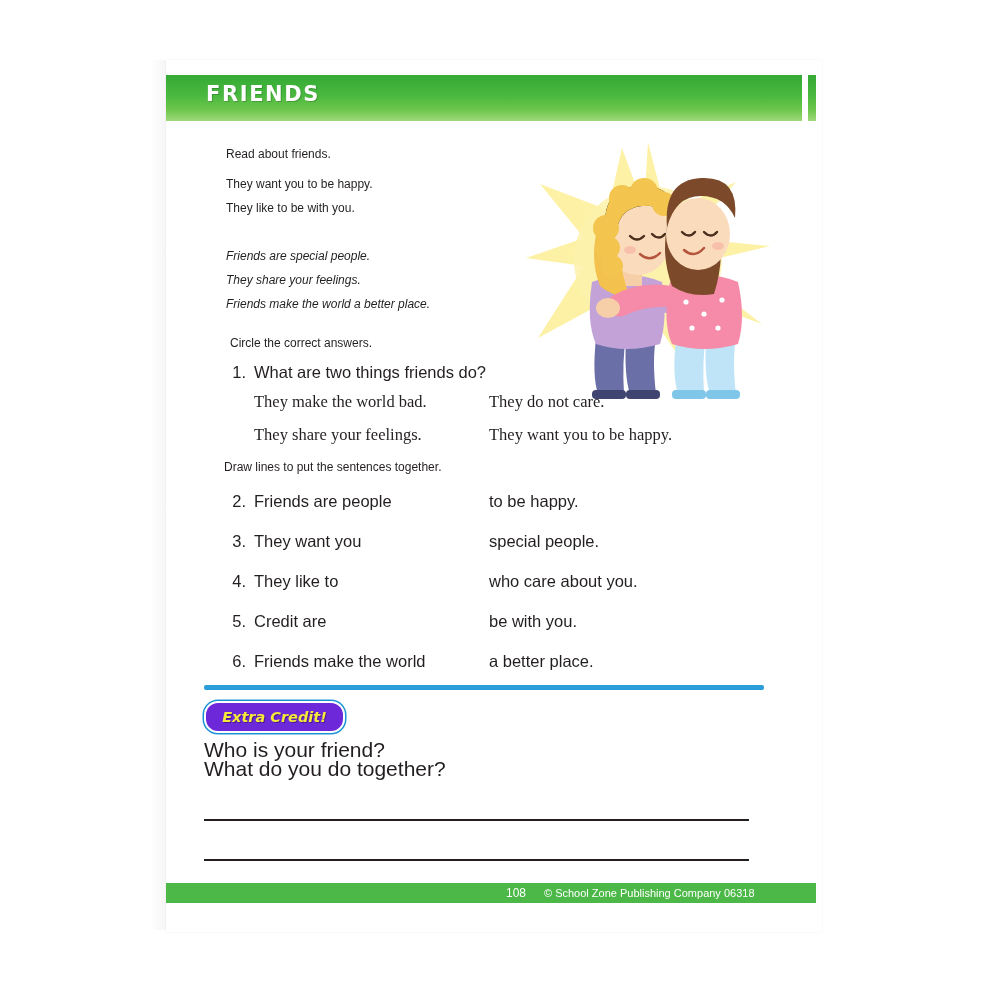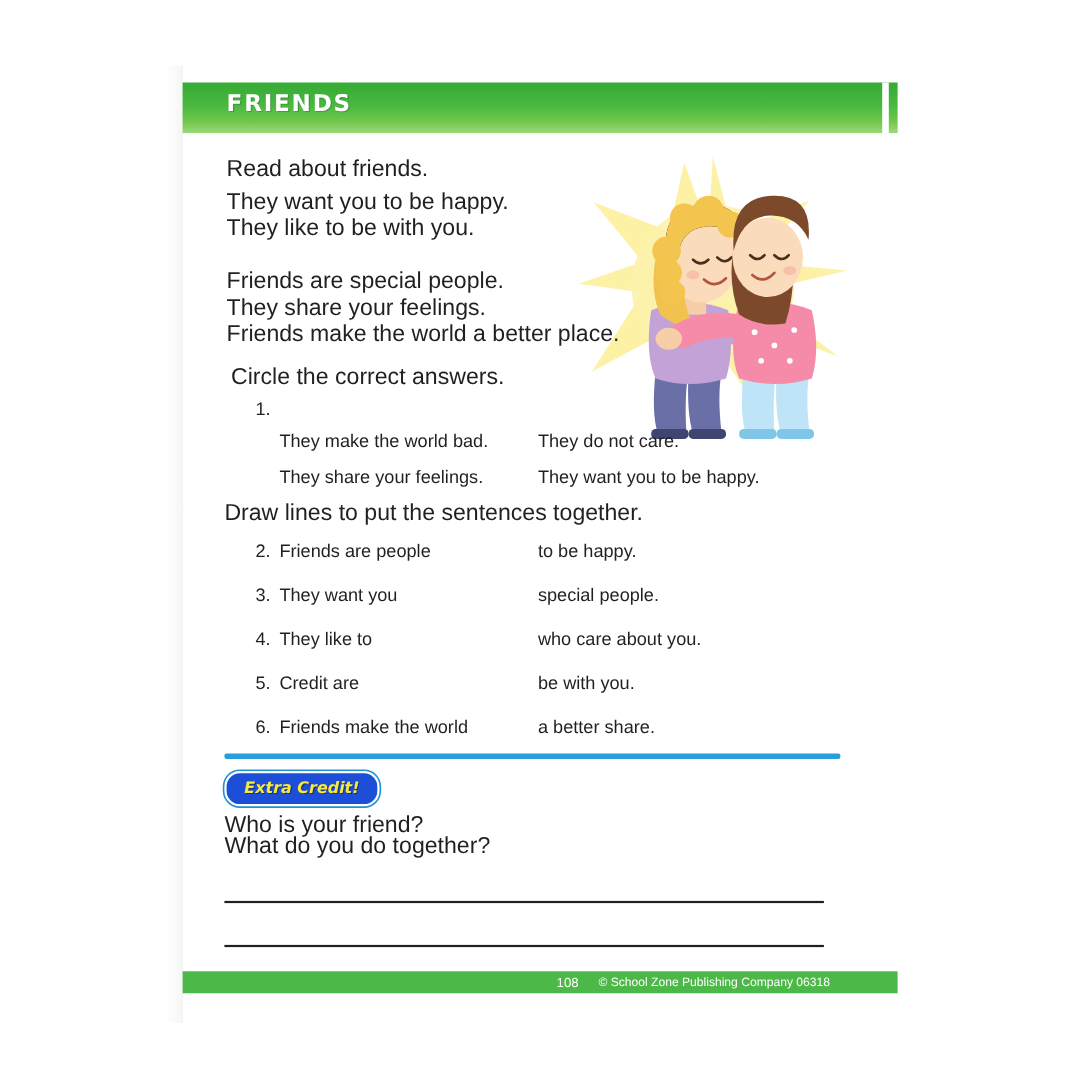--- a/index.html
+++ b/index.html
@@ -62,26 +62,27 @@
     left: 636px;
     top: 15px;
     width: 6px;
     height: 46px;
     background: #ffffff;
   }
   
   .body-text {
     position: absolute;
     color: #231f20;
-    font-size: 21px;
+    font-size: 12px;
     line-height: 24px;
+    margin-left: 20px;
   }
   .instr-read { left: 40px; top: 82px; }
   .para1 { left: 40px; top: 112px; }
-  .para2 { left: 40px; top: 184px; }
+  .para2 { left: 40px; top: 184px; font-style: italic; }
   .instr-circle { left: 44px; top: 271px; }
   .instr-draw { left: 38px; top: 395px; }
   .q-block { position: absolute; left: 58px; top: 303px; width: 560px; }
   .q-row {
     position: relative;
     height: 29px;
     font-size: 16.5px;
     color: #231f20;
   }
   .q-num {
@@ -94,20 +95,21 @@
   .q-text {
     position: absolute;
     left: 30px;
     top: 0px;
   }
   .opt-row {
     position: relative;
     height: 33px;
     font-size: 16.5px;
     color: #231f20;
+    font-family: Liberation Serif, serif;
   }
   .opt-a { position: absolute; left: 30px; top: 0; }
   .opt-b { position: absolute; left: 265px; top: 0; }
 
   
   .match-block { position: absolute; left: 58px; top: 432px; width: 580px; }
   .match-row {
     position: relative;
     height: 40px;
     font-size: 16.5px;
@@ -127,21 +129,21 @@
     background: #2a9ddb;
     border-radius: 2px;
   }
   
   .badge {
     position: absolute;
     left: 38px;
     top: 641px;
     width: 137px;
     height: 28px;
-    background: #1d4ed8;
+    background: #6d28d9;
     border: 2px solid #ffffff;
     border-radius: 14px;
     box-shadow: 0 0 0 1.5px #1c93d4;
   }
   .badge-label {
     position: absolute;
     left: 0;
     top: 0;
     width: 137px;
     height: 28px;
@@ -307,20 +309,21 @@
       <div>Friends are special people.</div>
       <div>They share your feelings.</div>
       <div>Friends make the world a better place.</div>
     </div>
 
     <div class="body-text instr-circle">Circle the correct answers.</div>
 
     <div class="q-block">
       <div class="q-row">
         <span class="q-num">1.</span>
+        <span class="q-text">What are two things friends do?</span>
       </div>
       <div class="opt-row">
         <span class="opt-a">They make the world bad.</span>
         <span class="opt-b">They do not care.</span>
       </div>
       <div class="opt-row">
         <span class="opt-a">They share your feelings.</span>
         <span class="opt-b">They want you to be happy.</span>
       </div>
     </div>
@@ -344,21 +347,21 @@
         <span class="match-right">who care about you.</span>
       </div>
       <div class="match-row">
         <span class="match-num">5.</span>
         <span class="match-left">Credit are</span>
         <span class="match-right">be with you.</span>
       </div>
       <div class="match-row">
         <span class="match-num">6.</span>
         <span class="match-left">Friends make the world</span>
-        <span class="match-right">a better share.</span>
+        <span class="match-right">a better place.</span>
       </div>
     </div>
 
     <div class="divider"></div>
     <div class="badge">
       <div class="badge-label">Extra Credit!</div>
     </div>
     <div class="prompt">
       <div>Who is your friend?</div>
       <div>What do you do together?</div>

